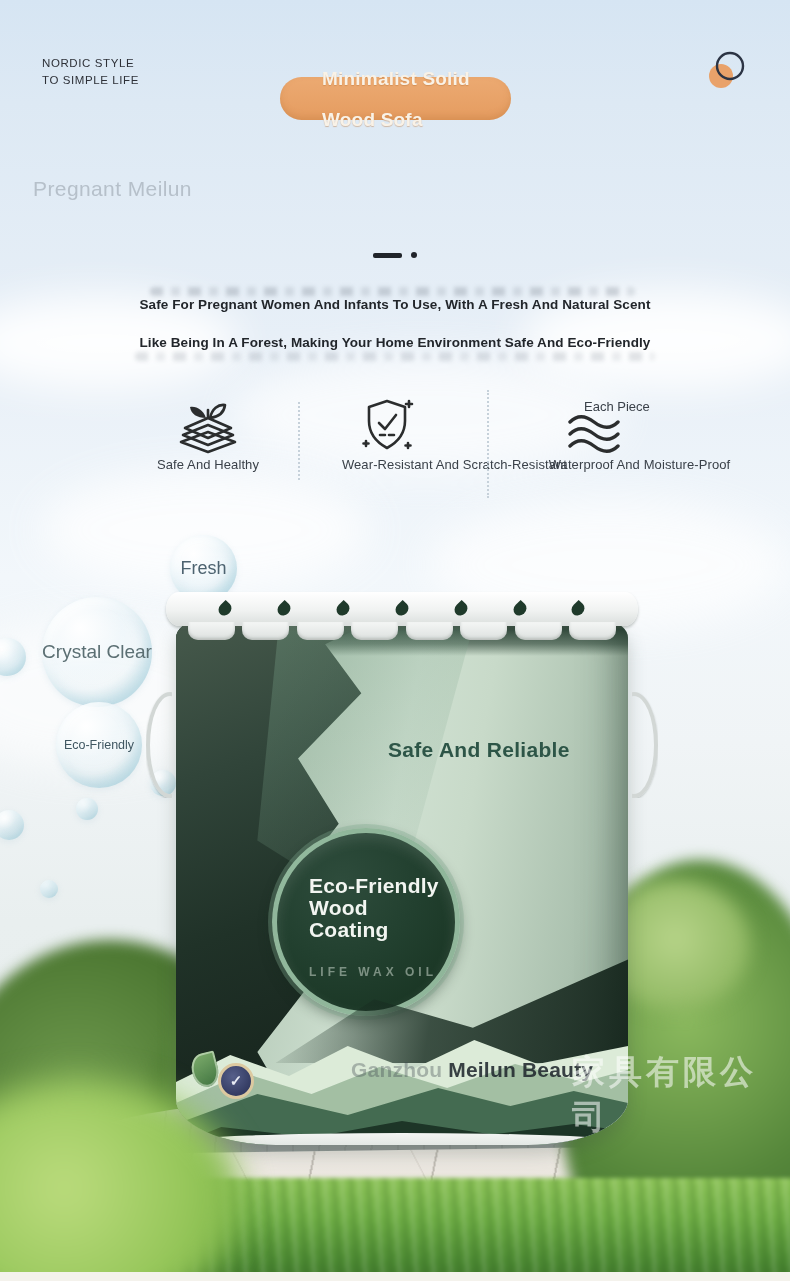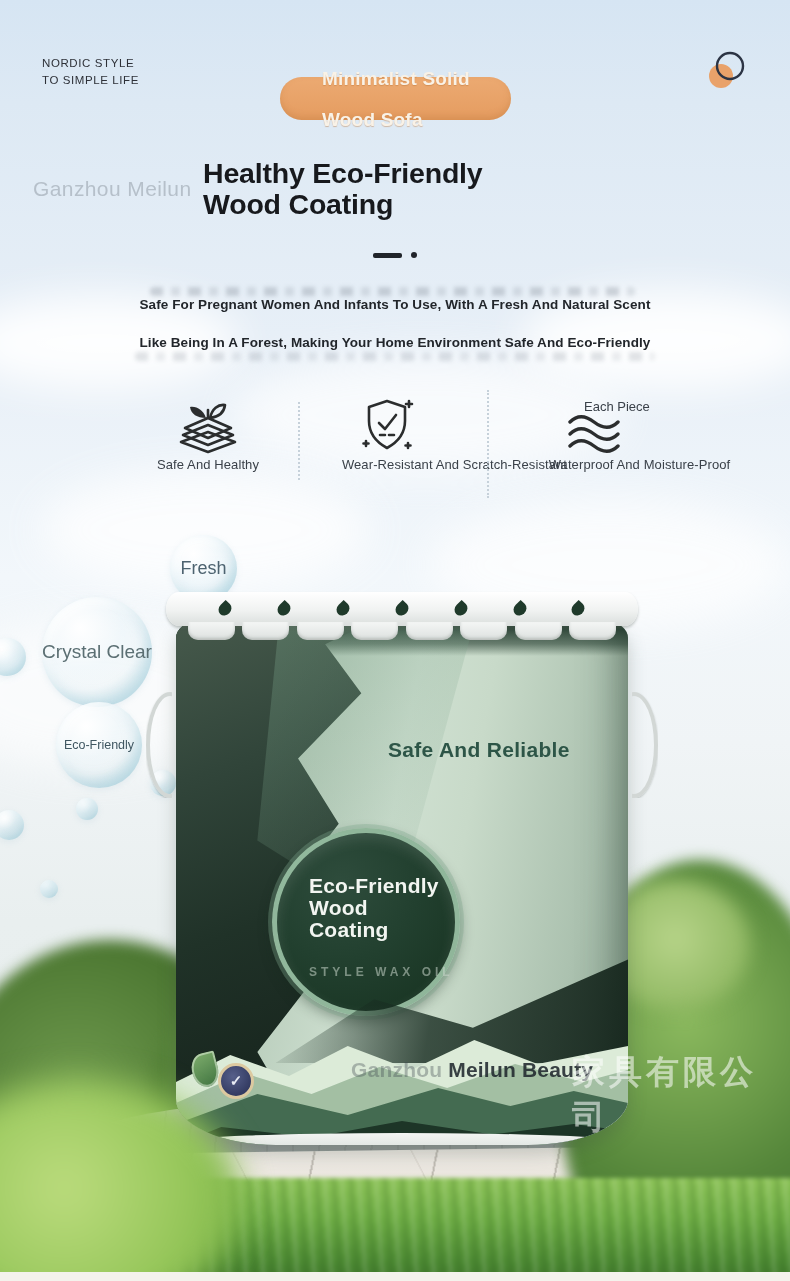--- a/index.html
+++ b/index.html
@@ -197,22 +197,21 @@
     <span>Wood Sofa</span>
   </div>
 
   <div class="logo-mark">
     <svg class="icon-svg" width="48" height="46" viewBox="0 0 48 46">
       <circle cx="17" cy="28" r="12" fill="#e9a26a"></circle>
       <circle cx="26" cy="18" r="13" fill="none" stroke="#2c3444" stroke-width="2.4"></circle>
     </svg>
   </div>
 
-  <div class="wm-top">Ganzhou Meilun</div>
-  <h1 class="hero-title">Healthy Eco-Friendly Wood Coating</h1>
+  <div class="wm-top">Pregnant Meilun</div>
 
   <div class="divider">
     <span class="dash"></span>
     <span class="dot"></span>
   </div>
 
   <div class="blur-strip" style="left:150px;top:287px;width:485px;"></div>
   <div class="subtitle" style="top:297px;">Safe For Pregnant Women And Infants To Use, With A Fresh And Natural Scent</div>
   <div class="subtitle" style="top:335px;">Like Being In A Forest, Making Your Home Environment Safe And Eco-Friendly</div>
   <div class="blur-strip" style="left:135px;top:352px;width:520px;opacity:.35;"></div>
@@ -276,21 +275,21 @@
       <div class="swoosh-dark"></div>
       <div class="swoosh-glass"></div>
       <div class="claim">Safe And Reliable</div>
 
       <div class="label-circle">
         <div class="label-title">
           <div>Eco-Friendly</div>
           <div>Wood</div>
           <div>Coating</div>
         </div>
-        <div class="label-sub">STYLE WAX OIL</div>
+        <div class="label-sub">LIFE WAX OIL</div>
       </div>
 
       <div class="band-dark"></div>
       <div class="mountains">
         <div class="m m1"></div>
         <div class="m m2"></div>
         <div class="m m3"></div>
         <div class="m m4"></div>
       </div>
 

